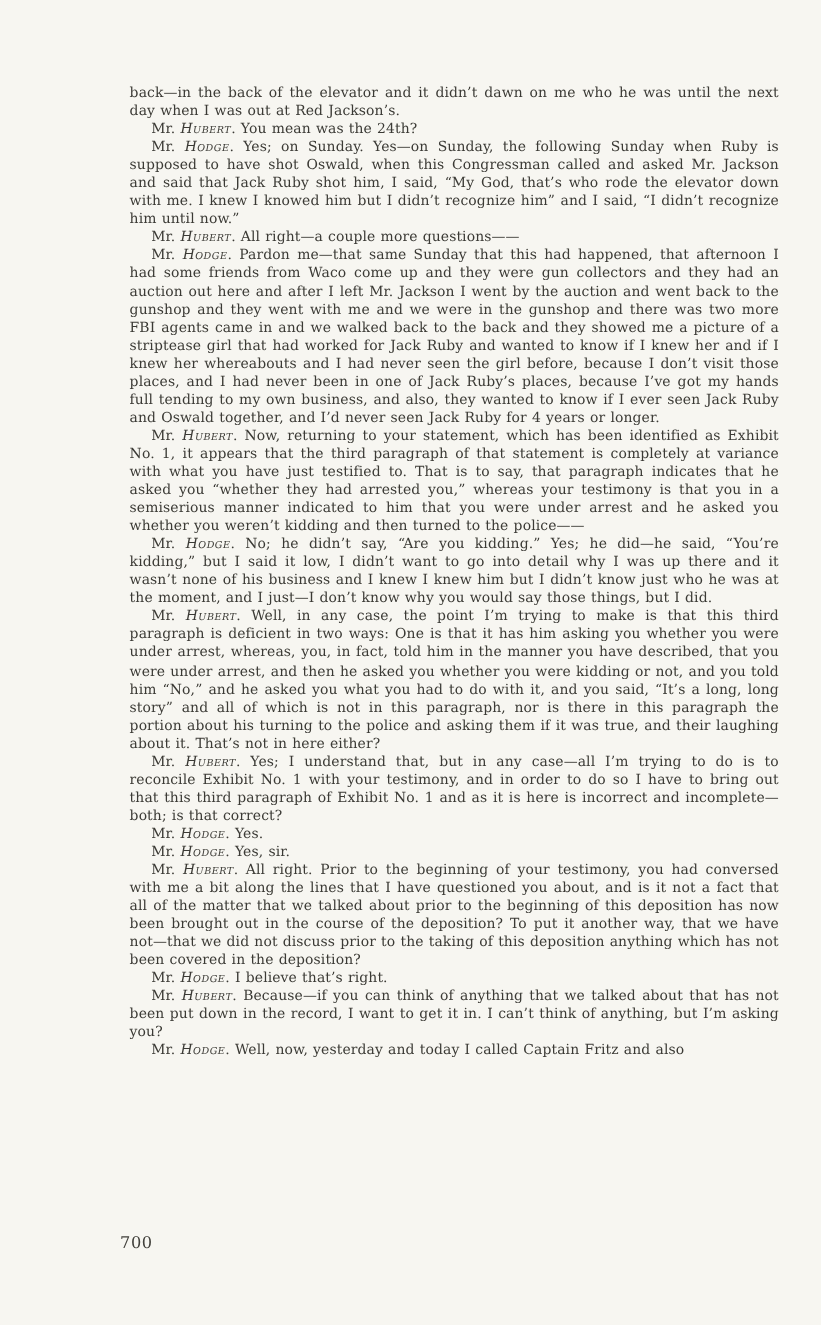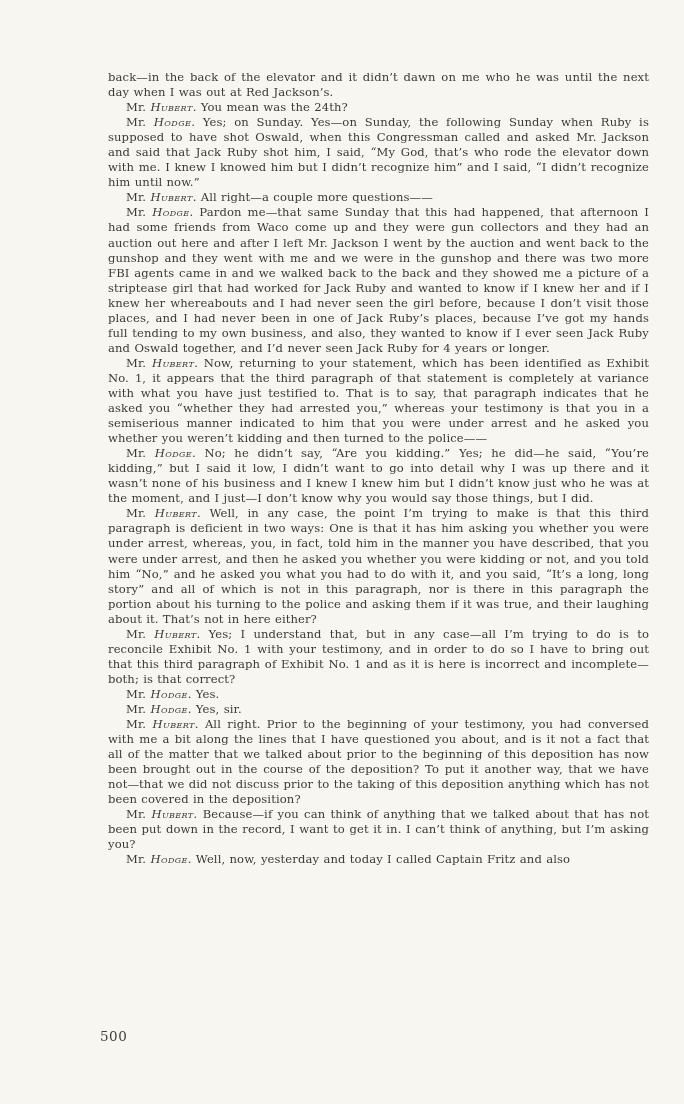--- a/index.html
+++ b/index.html
@@ -56,17 +56,18 @@
       <p class="para indent"><span>Mr. <span class="sc">Hodge</span>. </span>Yes; on Sunday.  Yes—on Sunday, the following Sunday when Ruby is supposed to have shot Oswald, when this Congressman called and asked Mr. Jackson and said that Jack Ruby shot him, I said, “My God, that’s who rode the elevator down with me.  I knew I knowed him but I didn’t recognize him” and I said, “I didn’t recognize him until now.”</p>
       <p class="para indent"><span>Mr. <span class="sc">Hubert</span>. </span>All right—a couple more questions——</p>
       <p class="para indent"><span>Mr. <span class="sc">Hodge</span>. </span>Pardon me—that same Sunday that this had happened, that afternoon I had some friends from Waco come up and they were gun collectors and they had an auction out here and after I left Mr. Jackson I went by the auction and went back to the gunshop and they went with me and we were in the gunshop and there was two more FBI agents came in and we walked back to the back and they showed me a picture of a striptease girl that had worked for Jack Ruby and wanted to know if I knew her and if I knew her whereabouts and I had never seen the girl before, because I don’t visit those places, and I had never been in one of Jack Ruby’s places, because I’ve got my hands full tending to my own business, and also, they wanted to know if I ever seen Jack Ruby and Oswald together, and I’d never seen Jack Ruby for 4 years or longer.</p>
       <p class="para indent"><span>Mr. <span class="sc">Hubert</span>. </span>Now, returning to your statement, which has been identified as Exhibit No. 1, it appears that the third paragraph of that statement is completely at variance with what you have just testified to.  That is to say, that paragraph indicates that he asked you “whether they had arrested you,” whereas your testimony is that you in a semiserious manner indicated to him that you were under arrest and he asked you whether you weren’t kidding and then turned to the police——</p>
       <p class="para indent"><span>Mr. <span class="sc">Hodge</span>. </span>No; he didn’t say, “Are you kidding.”  Yes; he did—he said, “You’re kidding,” but I said it low, I didn’t want to go into detail why I was up there and it wasn’t none of his business and I knew I knew him but I didn’t know just who he was at the moment, and I just—I don’t know why you would say those things, but I did.</p>
       <p class="para indent"><span>Mr. <span class="sc">Hubert</span>. </span>Well, in any case, the point I’m trying to make is that this third paragraph is deficient in two ways: One is that it has him asking you whether you were under arrest, whereas, you, in fact, told him in the manner you have described, that you were under arrest, and then he asked you whether you were kidding or not, and you told him “No,” and he asked you what you had to do with it, and you said, “It’s a long, long story” and all of which is not in this paragraph, nor is there in this paragraph the portion about his turning to the police and asking them if it was true, and their laughing about it.  That’s not in here either?</p>
       <p class="para indent"><span>Mr. <span class="sc">Hubert</span>. </span>Yes; I understand that, but in any case—all I’m trying to do is to reconcile Exhibit No. 1 with your testimony, and in order to do so I have to bring out that this third paragraph of Exhibit No. 1 and as it is here is incorrect and incomplete—both; is that correct?</p>
       <p class="para indent"><span>Mr. <span class="sc">Hodge</span>. </span>Yes.</p>
       <p class="para indent"><span>Mr. <span class="sc">Hodge</span>. </span>Yes, sir.</p>
       <p class="para indent"><span>Mr. <span class="sc">Hubert</span>. </span>All right.  Prior to the beginning of your testimony, you had conversed with me a bit along the lines that I have questioned you about, and is it not a fact that all of the matter that we talked about prior to the beginning of this deposition has now been brought out in the course of the deposition? To put it another way, that we have not—that we did not discuss prior to the taking of this deposition anything which has not been covered in the deposition?</p>
+      <p class="para indent"><span>Mr. <span class="sc">Hodge</span>. </span>I believe that’s right.</p>
       <p class="para indent"><span>Mr. <span class="sc">Hubert</span>. </span>Because—if you can think of anything that we talked about that has not been put down in the record, I want to get it in.  I can’t think of anything, but I’m asking you?</p>
       <p class="para indent"><span>Mr. <span class="sc">Hodge</span>. </span>Well, now, yesterday and today I called Captain Fritz and also</p>
     </div>
-  <div class="page-number">500</div>
+  <div class="page-number">700</div>
 </div>
 
 </body></html>

